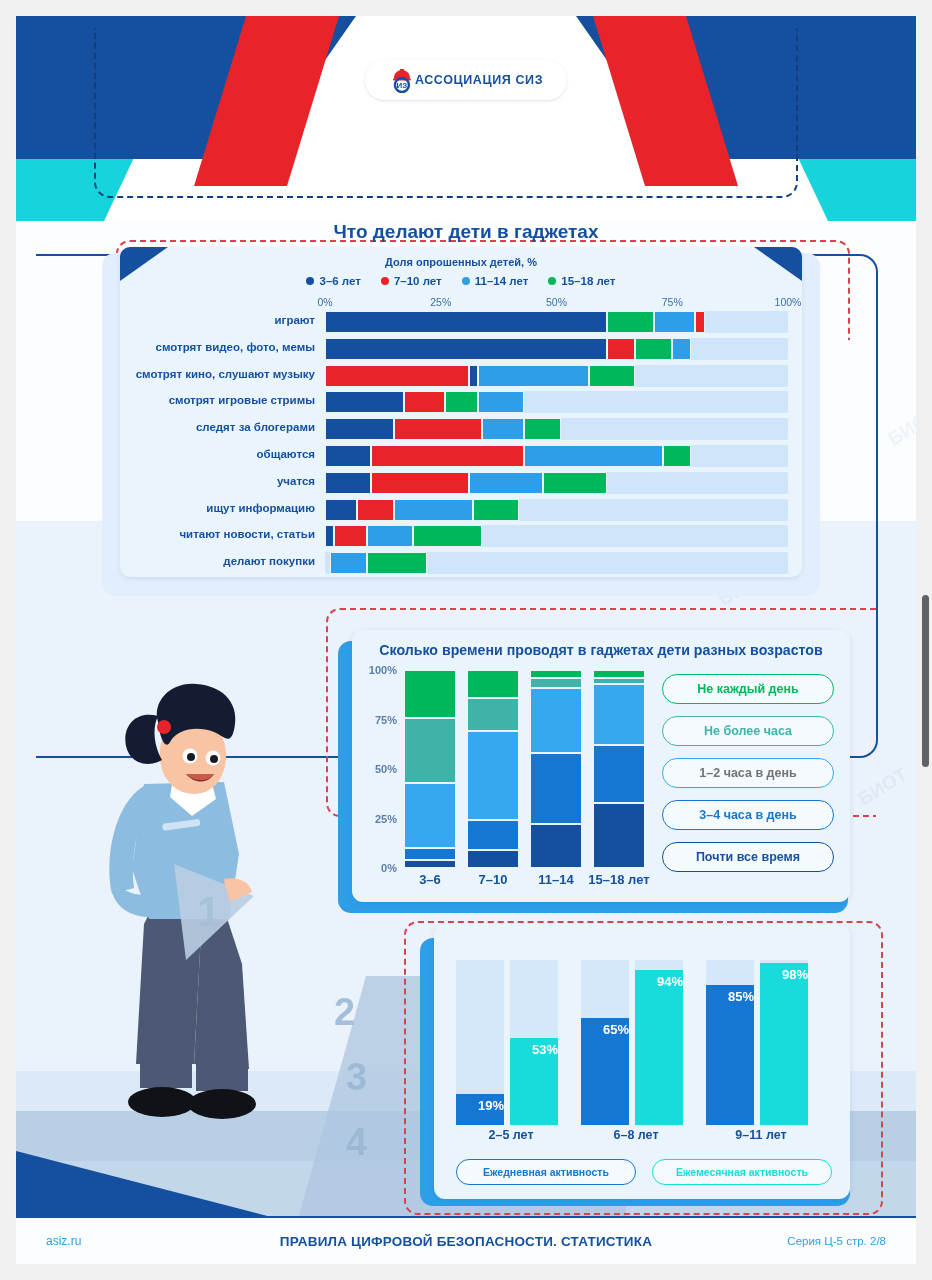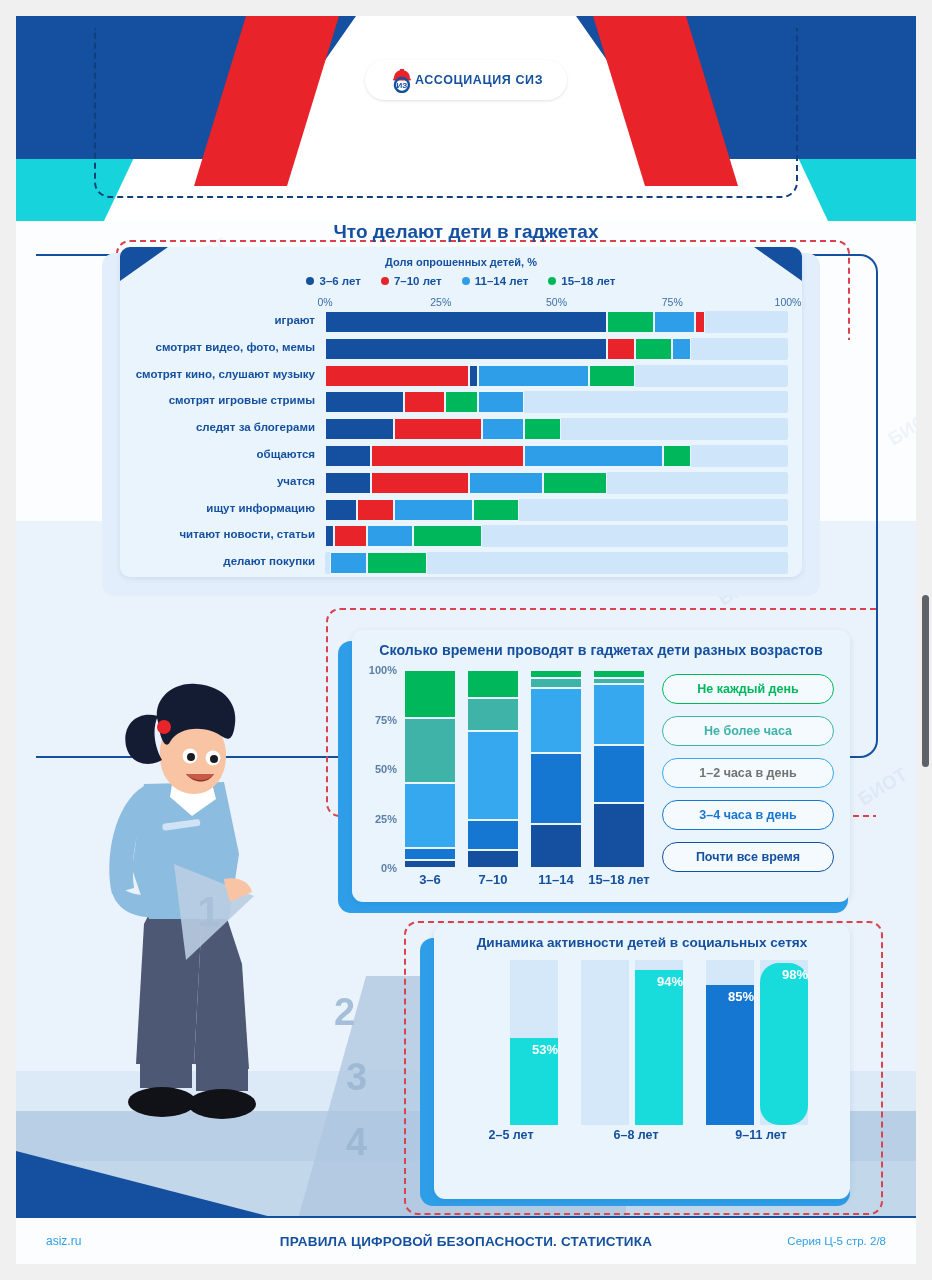--- a/index.html
+++ b/index.html
@@ -364,58 +364,70 @@
         <div class="pill" style="border-color: rgb(0, 184, 92); color: rgb(0, 184, 92);">Не каждый день</div>
         <div class="pill" style="border-color: rgb(63, 179, 168); color: rgb(63, 179, 168);">Не более часа</div>
         <div class="pill" style="border-color: rgb(53, 168, 239); color: #737373;">1–2 часа в день</div>
         <div class="pill" style="border-color: rgb(21, 119, 210); color: rgb(21, 119, 210);">3–4 часа в день</div>
         <div class="pill" style="border-color: rgb(20, 80, 159); color: rgb(20, 80, 159);">Почти все время</div>
       </div>
   </div>
 
   <div class="card3-sh"></div>
   <div class="card3">
-    <div class="title3">Динамика активности детей в социальных сетях</div>
     <div class="plot3" id="plot3">
         <div class="grp" style="left: 0px;">
+          <div class="bwrap" style="left: 0px;">
+            <div class="track"></div>
+            <div class="bar3" style="height: 19%; background: rgb(21, 119, 210);">
+              <span class="bval">19%</span>
+            </div>
+          </div>
           <div class="bwrap" style="left: 54px;">
             <div class="track"></div>
             <div class="bar3" style="height: 53%; background: rgb(24, 220, 220);">
               <span class="bval">53%</span>
             </div>
           </div>
         </div>
         <div class="g3lab" style="left: 0px;">2–5 лет</div>
         <div class="grp" style="left: 125px;">
           <div class="bwrap" style="left: 0px;">
             <div class="track"></div>
+            <div class="bar3" style="height: 65%; background: rgb(21, 119, 210);">
+              <span class="bval">65%</span>
+            </div>
           </div>
           <div class="bwrap" style="left: 54px;">
             <div class="track"></div>
             <div class="bar3" style="height: 94%; background: rgb(24, 220, 220);">
               <span class="bval">94%</span>
             </div>
           </div>
         </div>
         <div class="g3lab" style="left: 125px;">6–8 лет</div>
         <div class="grp" style="left: 250px;">
           <div class="bwrap" style="left: 0px;">
             <div class="track"></div>
             <div class="bar3" style="height: 85%; background: rgb(21, 119, 210);">
               <span class="bval">85%</span>
             </div>
           </div>
           <div class="bwrap" style="left: 54px;">
             <div class="track"></div>
-            <div class="bar3" style="height: 98%; background: rgb(24, 220, 220); border-radius: 19px;">
+            <div class="bar3" style="height: 98%; background: rgb(24, 220, 220);">
               <span class="bval">98%</span>
             </div>
           </div>
         </div>
         <div class="g3lab" style="left: 250px;">9–11 лет</div>
+      </div>
+    <div class="leg3" id="leg3">
+        <div class="pill" style="border-color: rgb(21, 119, 210); color: rgb(21, 119, 210);">Ежедневная активность</div>
+        <div class="pill" style="border-color: rgb(24, 220, 220); color: rgb(24, 220, 220);">Ежемесячная активность</div>
       </div>
   </div>
 
   <div class="footer">
     <span class="f-left">asiz.ru</span>
     <span class="f-mid">ПРАВИЛА ЦИФРОВОЙ БЕЗОПАСНОСТИ. СТАТИСТИКА</span>
     <span class="f-right">Серия Ц-5 стр. 2/8</span>
   </div>
 </div>
 

